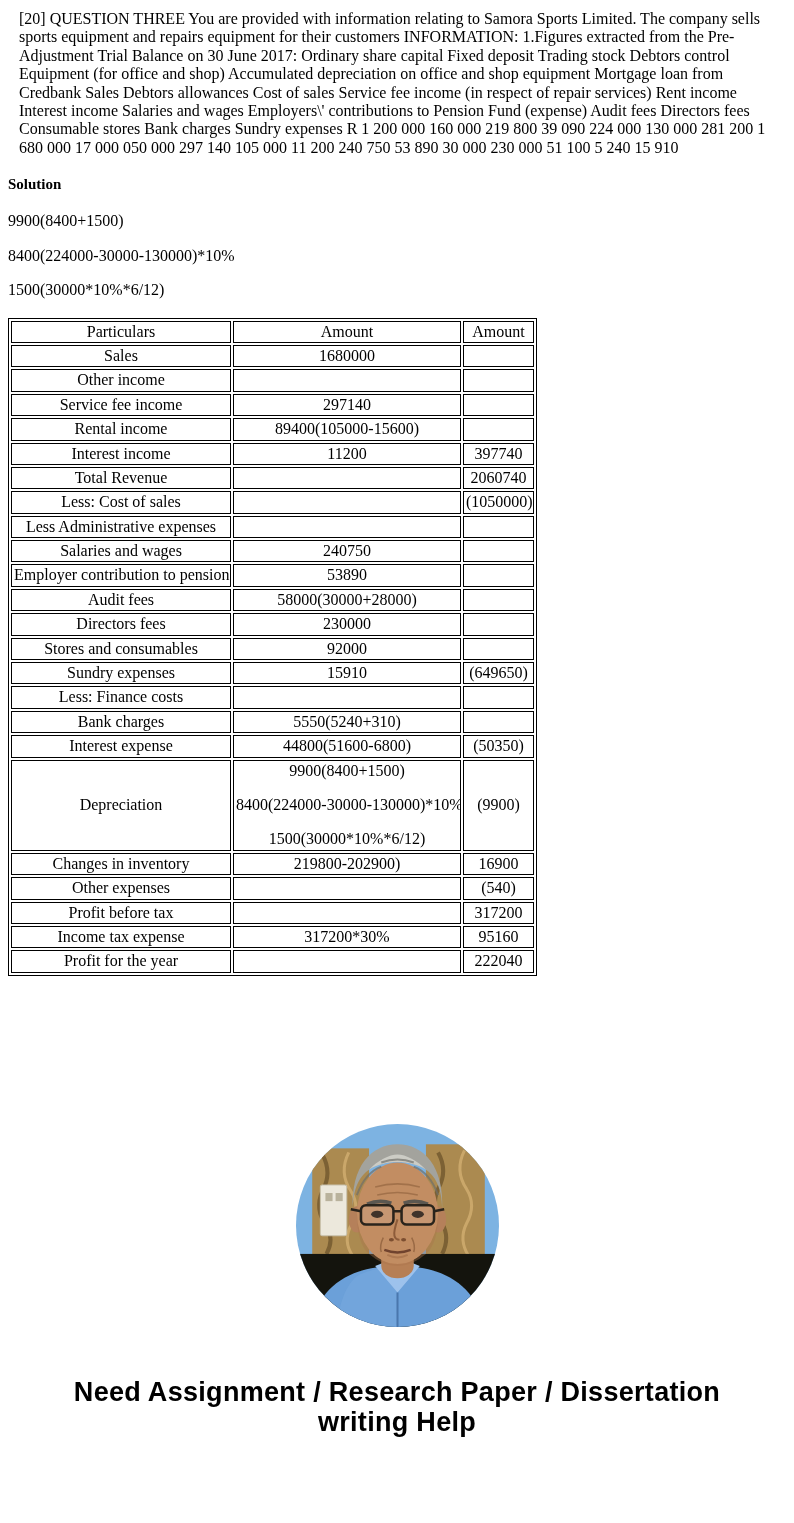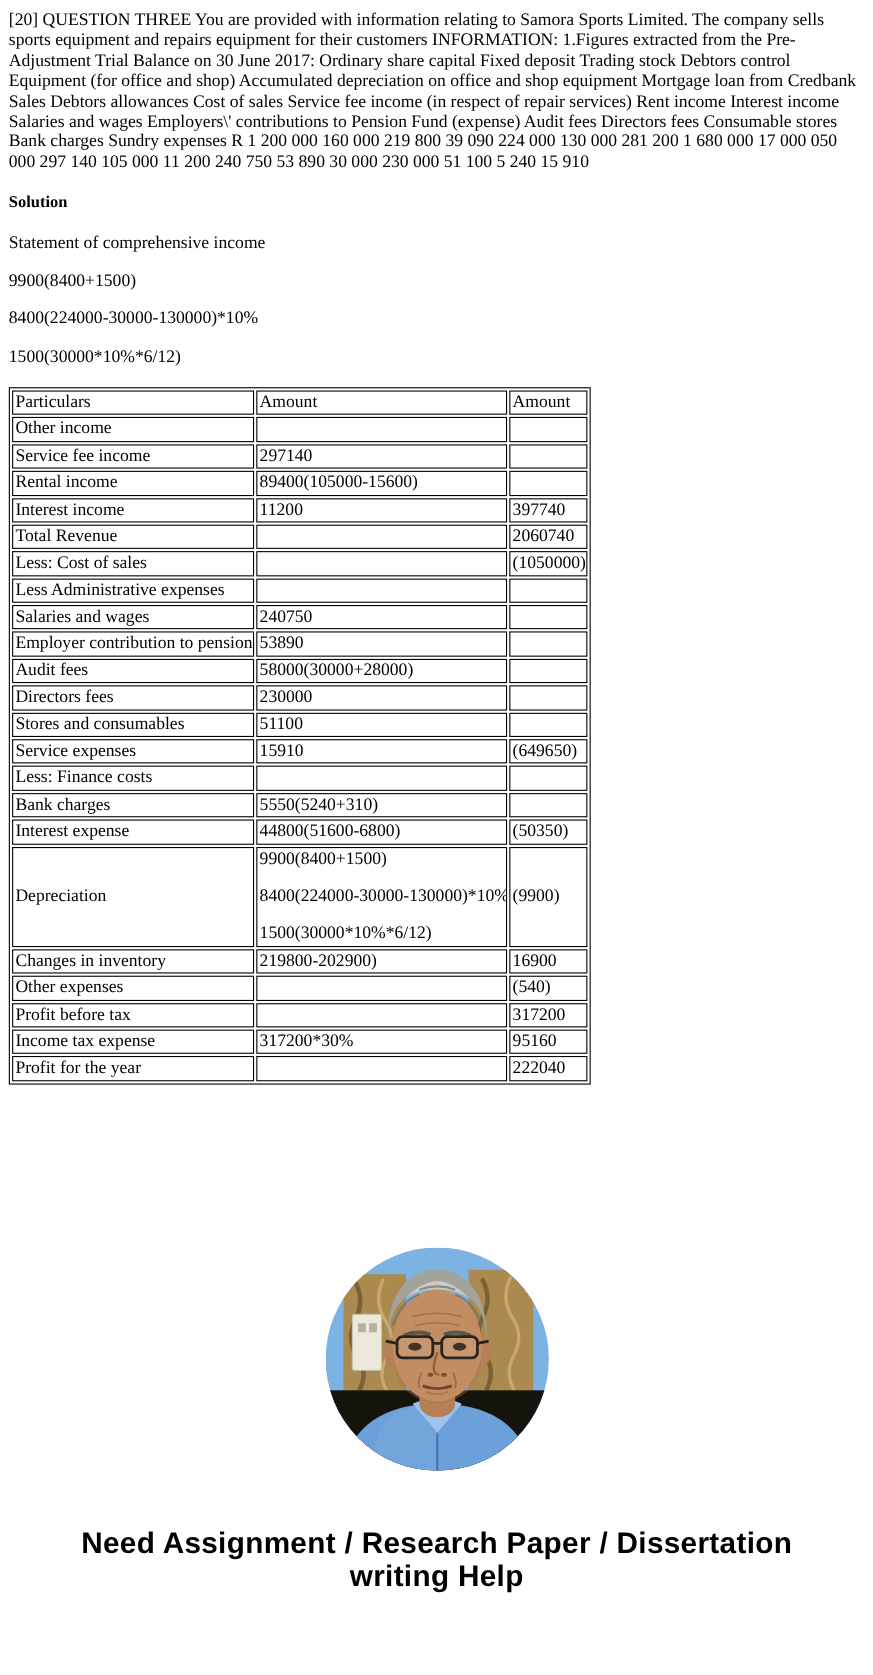--- a/index.html
+++ b/index.html
@@ -5,35 +5,36 @@
   html, body { margin: 0; padding: 0; background: #ffffff; }
   body {
     width: 794px;
     color: #000;
     font-family: "Liberation Serif", serif;
     font-size: 16px;
     line-height: 1.15;
     padding: 8px 8px 28px 8px;
     box-sizing: border-box;
   }
-  .intro { margin: 2px 0 16px 0; }
+  .intro { margin: 2px 0 16px 11px; }
   .solution-heading {
     font-size: 15px;
     font-weight: bold;
     margin: 19px 0;
   }
   .solution-paragraphs p { margin: 16px 0; }
 
   table.income {
     border-collapse: separate;
     border-spacing: 2px;
     border: 1px solid #000;
     table-layout: fixed;
     width: 527px;
     margin-top: 18px;
+    text-align: center;
   }
   table.income td {
     border: 1px solid #000;
     padding: 1px 2px;
     vertical-align: middle;
     overflow: hidden;
     white-space: nowrap;
   }
   table.income td p { margin: 16px 0; }
   table.income td p:first-child { margin-top: 0; }
@@ -55,41 +56,45 @@
   }
 </style>
 </head>
 <body>
 
 <p class="intro">[20] QUESTION THREE You are provided with information relating to Samora Sports Limited. The company sells sports equipment and repairs equipment for their customers INFORMATION: 1.Figures extracted from the Pre-Adjustment Trial Balance on 30 June 2017: Ordinary share capital Fixed deposit Trading stock Debtors control Equipment (for office and shop) Accumulated depreciation on office and shop equipment Mortgage loan from Credbank Sales Debtors allowances Cost of sales Service fee income (in respect of repair services) Rent income Interest income Salaries and wages Employers\' contributions to Pension Fund (expense) Audit fees Directors fees Consumable stores Bank charges Sundry expenses R 1 200 000 160 000 219 800 39 090 224 000 130 000 281 200 1 680 000 17 000 050 000 297 140 105 000 11 200 240 750 53 890 30 000 230 000 51 100 5 240 15 910</p>
 
 <div class="solution-heading">Solution</div>
 
 <div class="solution-paragraphs">
-    <p>Statement of comprehensive income</p>
     <p>9900(8400+1500)</p>
     <p>8400(224000-30000-130000)*10%</p>
     <p>1500(30000*10%*6/12)</p>
   </div>
 
 <table class="income">
   <colgroup>
     <col style="width:220px">
       <col style="width:228px">
       <col style="width:71px">
   </colgroup>
   <tbody>
     <tr>
       <td>Particulars</td>
       <td>Amount</td>
       <td>Amount</td>
     </tr>
   </tbody>
   <tbody>
       <tr>
+        <td>Sales</td>
+        <td>1680000</td>
+        <td></td>
+      </tr>
+      <tr>
         <td>Other income</td>
         <td></td>
         <td></td>
       </tr>
       <tr>
         <td>Service fee income</td>
         <td>297140</td>
         <td></td>
       </tr>
       <tr>
@@ -132,25 +137,25 @@
         <td>58000(30000+28000)</td>
         <td></td>
       </tr>
       <tr>
         <td>Directors fees</td>
         <td>230000</td>
         <td></td>
       </tr>
       <tr>
         <td>Stores and consumables</td>
-        <td>51100</td>
-        <td></td>
-      </tr>
-      <tr>
-        <td>Service expenses</td>
+        <td>92000</td>
+        <td></td>
+      </tr>
+      <tr>
+        <td>Sundry expenses</td>
         <td>15910</td>
         <td>(649650)</td>
       </tr>
       <tr>
         <td>Less: Finance costs</td>
         <td></td>
         <td></td>
       </tr>
       <tr>
         <td>Bank charges</td>

